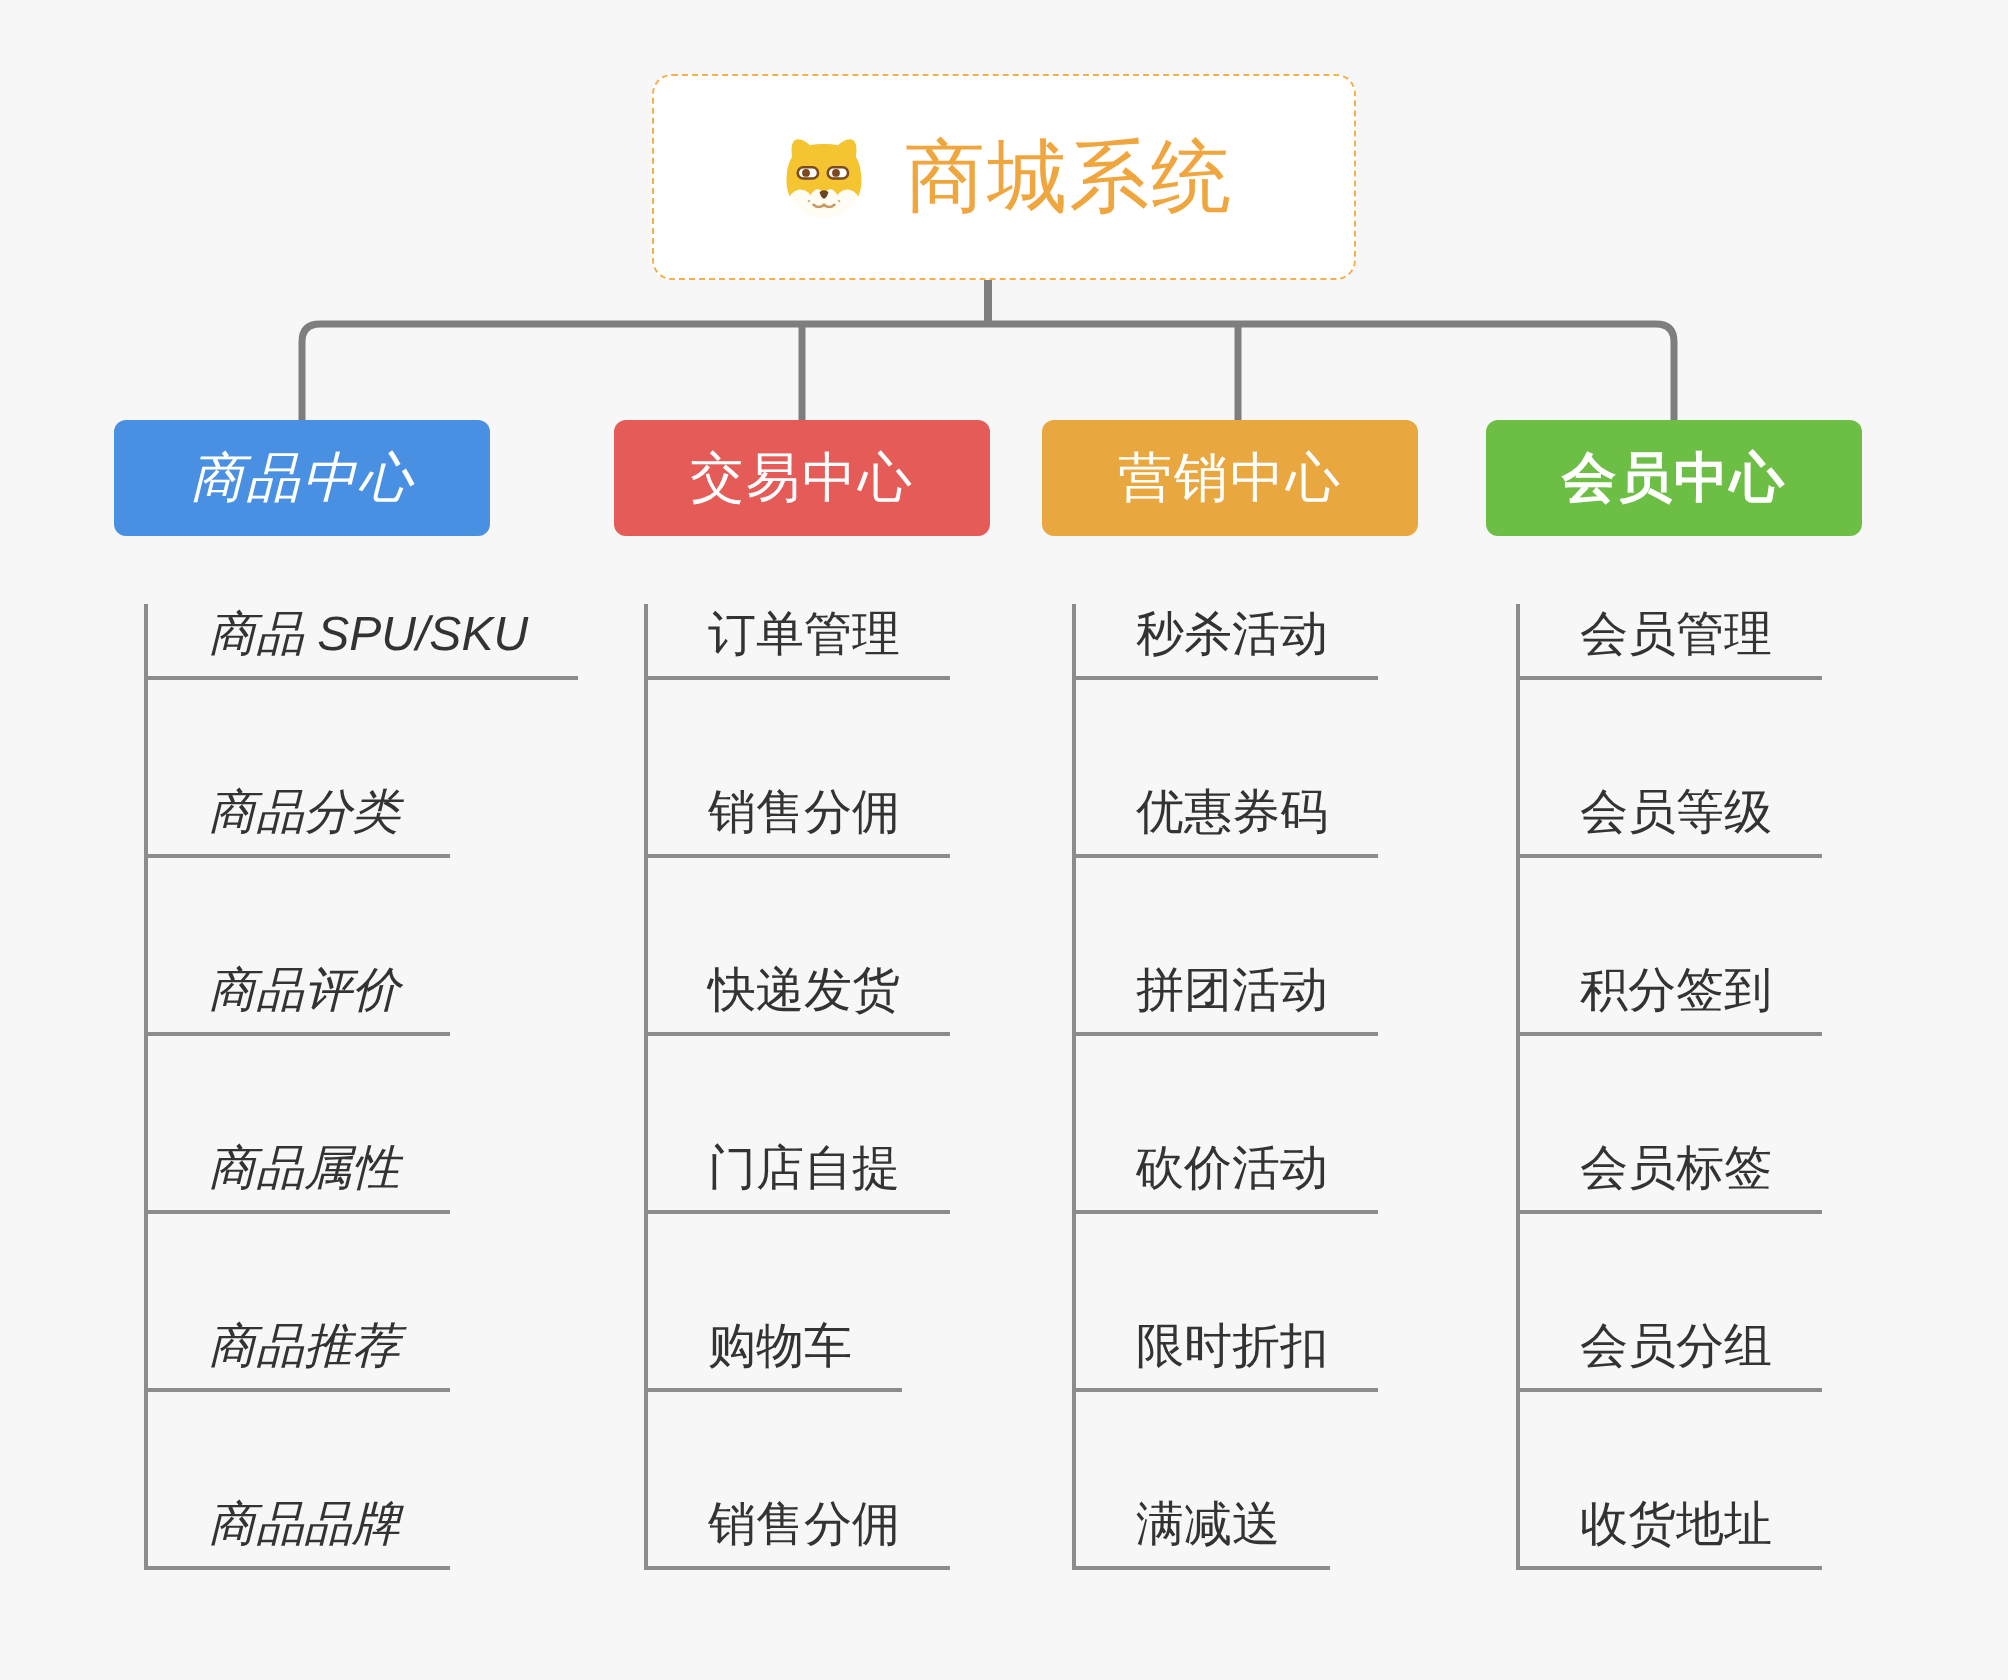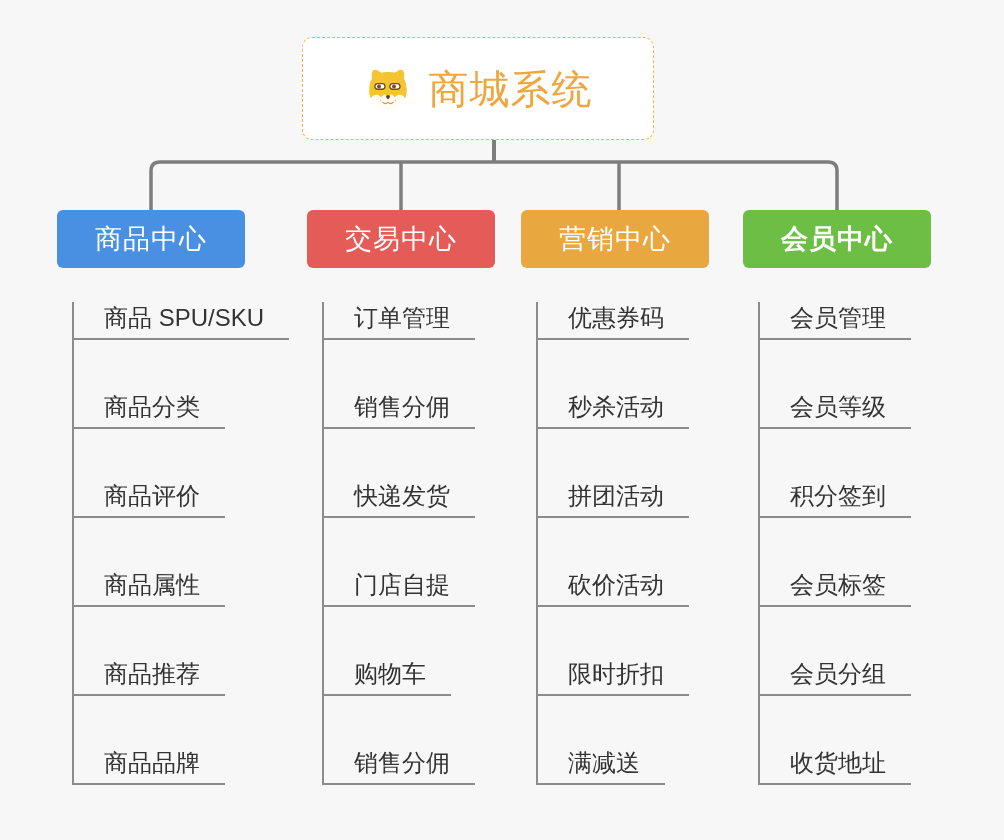--- a/index.html
+++ b/index.html
@@ -9,21 +9,21 @@
     position: relative;
     width: 1004px;
     height: 840px;
     background: var(--bg, #F7F7F7);
     overflow: hidden;
   }
 
   
   .root-node {
     position: absolute;
-    left: 302px; top: 37px;
+    left: 326px; top: 37px;
     width: 352px; height: 103px;
     background: #FFFFFF;
     border: 1px dashed var(--root-border, #F5B04C);
     border-radius: 10px;
     box-sizing: border-box;
     display: flex;
     align-items: center;
     justify-content: center;
     gap: 17px;
   }
@@ -109,21 +109,21 @@
         <path d="M29 40 Q32 37.5 35 40 Q34 44 32 44.5 Q30 44 29 40 Z" fill="#6B4423"></path>
         <path d="M25 48.5 Q28.5 51.5 32 48.5 Q35.5 51.5 39 48.5" stroke="#C79A62" stroke-width="1.7" fill="none" stroke-linecap="round"></path>
         <circle cx="22" cy="46" r="0.9" fill="#D9B98C"></circle>
         <circle cx="42" cy="46" r="0.9" fill="#D9B98C"></circle>
       </svg>
     </span>
     <span class="root-title">商城系统</span>
   </div>
 
   <div id="columns">
-      <div class="column" style="left: 57px;">
+      <div class="column" style="left: 57px; font-style: italic;">
         <div class="branch-box" style="background: rgb(74, 144, 226);">商品中心</div>
         <div class="items">
           <div class="item">商品 SPU/SKU</div>
           <div class="item">商品分类</div>
           <div class="item">商品评价</div>
           <div class="item">商品属性</div>
           <div class="item">商品推荐</div>
           <div class="item">商品品牌</div>
         </div>
       </div>
@@ -134,22 +134,22 @@
           <div class="item">销售分佣</div>
           <div class="item">快递发货</div>
           <div class="item">门店自提</div>
           <div class="item">购物车</div>
           <div class="item">销售分佣</div>
         </div>
       </div>
       <div class="column" style="left: 521px;">
         <div class="branch-box" style="background: rgb(233, 168, 63);">营销中心</div>
         <div class="items">
+          <div class="item">秒杀活动</div>
           <div class="item">优惠券码</div>
-          <div class="item">秒杀活动</div>
           <div class="item">拼团活动</div>
           <div class="item">砍价活动</div>
           <div class="item">限时折扣</div>
           <div class="item">满减送</div>
         </div>
       </div>
       <div class="column" style="left: 743px;">
         <div class="branch-box" style="background: rgb(108, 190, 69); font-weight: bold;">会员中心</div>
         <div class="items">
           <div class="item">会员管理</div>

